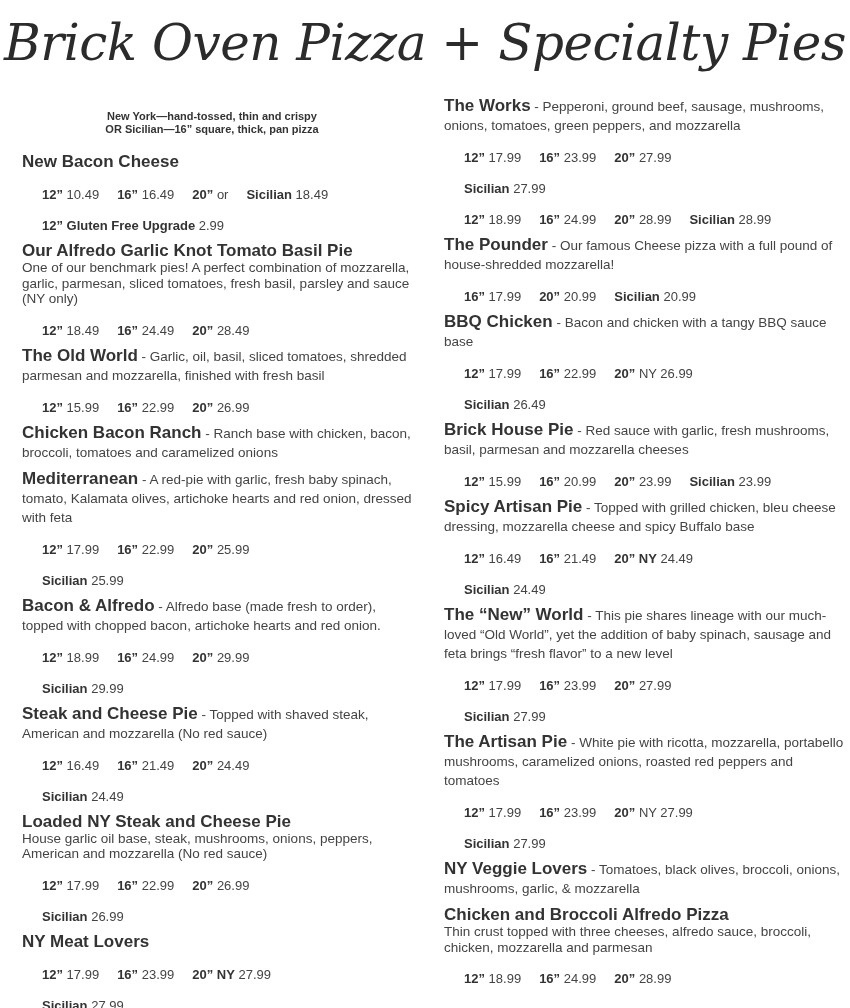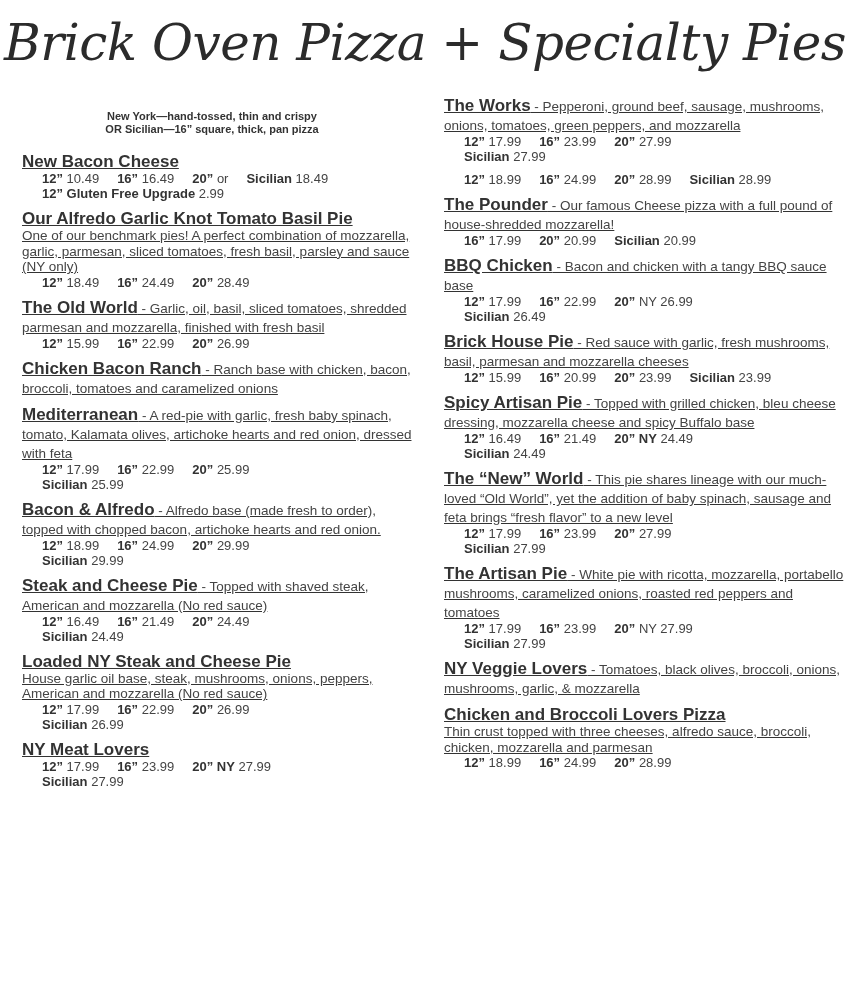--- a/index.html
+++ b/index.html
@@ -6,27 +6,27 @@
   body { width:850px; height:1008px; overflow:hidden; position:relative;
          font-family:"Liberation Sans", sans-serif; color:#333333; }
   .title { position:absolute; left:0; top:0; width:850px; height:86px;
            font-family:"DejaVu Serif", serif; font-style:italic; font-size:50px;
            color:#2b2b2b; text-align:center; line-height:86px; letter-spacing:-0.5px; }
   .col { position:absolute; top:110px; }
   .col.left { left:22px; width:390px; }
   .col.right { left:444px; width:400px; top:96px; }
   .intro { text-align:center; font-size:11px; font-weight:bold; line-height:13px;
            margin-bottom:16px; color:#333; padding-right:10px; }
-  .item { margin-bottom:8px;text-decoration:underline; }
+  .item { margin-bottom:8px; }
   .item .name { font-size:17px; font-weight:bold; color:#333; line-height:19px; }
   .item .desc { font-size:13.5px; color:#444; line-height:15.5px; }
   .item .head { line-height:19px; }
   .item .head .desc { display:inline; }
   .prices { padding-left:20px; font-size:13px; line-height:15px; color:#444; }
-  .prices .row { white-space:nowrap; }
+  .prices .row { white-space:nowrap;margin-top:16px; }
   .p { display:inline-block; margin-right:18px; }
   .p b { color:#333; }
 </style>
 </head>
 <body>
 
 <div class="title">Brick Oven Pizza + Specialty Pies</div>
 
 <div class="col left">
   <div class="intro">
@@ -147,20 +147,20 @@
         <div class="head"><span class="name">The Artisan Pie</span><span class="desc"> - White pie with ricotta, mozzarella, portabello mushrooms, caramelized onions, roasted red peppers and tomatoes</span></div>
         <div class="prices">
           <div class="row"><span class="p"><b>12”</b> <span>17.99</span></span><span class="p"><b>16”</b> <span>23.99</span></span><span class="p"><b>20”</b> <span>NY 27.99</span></span></div>
           <div class="row"><span class="p"><b>Sicilian</b> <span>27.99</span></span></div>
         </div>
       </div>
       <div class="item">
         <div class="head"><span class="name">NY Veggie Lovers</span><span class="desc"> - Tomatoes, black olives, broccoli, onions, mushrooms, garlic, &amp; mozzarella</span></div>
       </div>
       <div class="item">
-        <div class="head"><span class="name">Chicken and Broccoli Lovers Pizza</span></div>
+        <div class="head"><span class="name">Chicken and Broccoli Alfredo Pizza</span></div>
         <div class="desc">Thin crust topped with three cheeses, alfredo sauce, broccoli, chicken, mozzarella and parmesan</div>
         <div class="prices">
           <div class="row"><span class="p"><b>12”</b> <span>18.99</span></span><span class="p"><b>16”</b> <span>24.99</span></span><span class="p"><b>20”</b> <span>28.99</span></span></div>
         </div>
       </div>
     </div>
 </div>
 
 </body></html>

